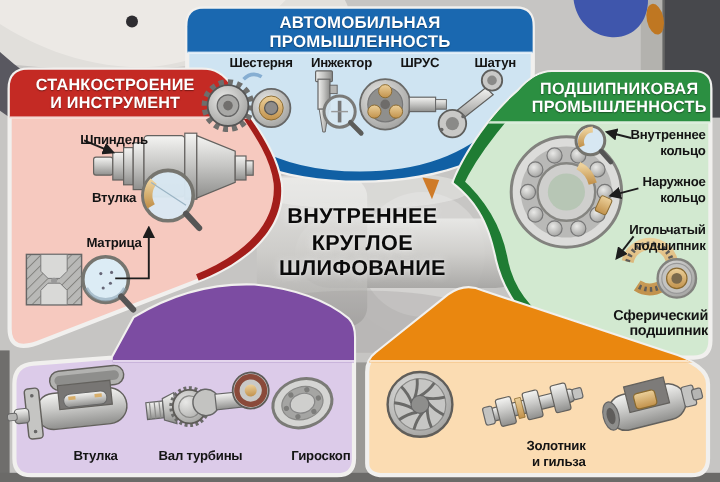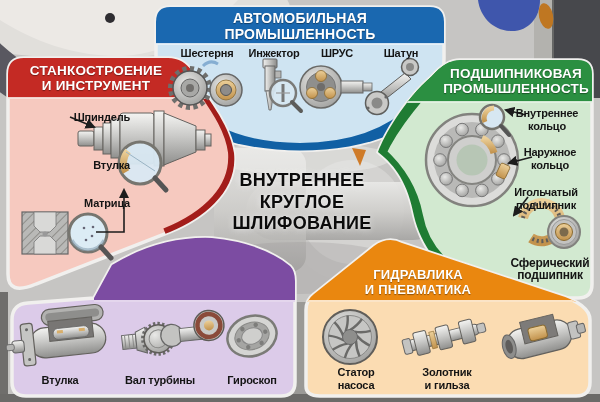--- a/index.html
+++ b/index.html
@@ -2,22 +2,22 @@
 <html><head>
 <meta charset="utf-8">
 <style>
   html,body{margin:0;padding:0;background:#8a8988;}
   .stage{position:relative;width:600px;height:402px;overflow:hidden;
          font-family:"Liberation Sans","DejaVu Sans",sans-serif;background:#ec4899;}
   .stage svg{position:absolute;left:0;top:0;}
   .hdr{position:absolute;color:#fff;font-weight:700;text-align:center;white-space:pre-line;
        text-shadow:0 1px 1px rgba(0,0,0,.4);letter-spacing:.2px;}
   .lbl{position:absolute;color:#141414;font-weight:700;font-size:11px;line-height:12.5px;
-       text-align:center;white-space:pre-line;letter-spacing:-.2px;}
-  .lbl.left{text-align:right;padding-left:46px;}
+       text-align:right;white-space:pre-line;letter-spacing:-.2px;}
+  .lbl.left{text-align:center;padding-left:46px;}
   .center-title{position:absolute;left:206px;top:170px;width:192px;text-align:center;
        font-weight:700;font-size:18px;line-height:21.5px;color:#0b0b0b;white-space:pre-line;
        letter-spacing:.3px;
        text-shadow:0 0 7px rgba(246,246,246,.8),0 0 2px rgba(246,246,246,.65);}
 </style>
 </head>
 <body>
 
 <div class="stage">
 
@@ -311,22 +311,20 @@
     <path d="M528,197 L514,215" marker-end="url(#arr)"></path>
   </g>
 </svg>
 
 <div class="hdr" style="left:160px;top:11px;width:280px;font-size:14px;line-height:15.5px">АВТОМОБИЛЬНАЯ
 ПРОМЫШЛЕННОСТЬ</div>
 <div class="hdr" style="left:14px;top:63px;width:164px;font-size:13.5px;line-height:15px">СТАНКОСТРОЕНИЕ
 И ИНСТРУМЕНТ</div>
 <div class="hdr" style="left:440px;top:66px;width:152px;font-size:13.5px;line-height:15px">ПОДШИПНИКОВАЯ
 ПРОМЫШЛЕННОСТЬ</div>
-<div class="hdr" style="left:335px;top:268px;width:166px;font-size:13px;line-height:14.5px">ГИДРАВЛИКА
-И ПНЕВМАТИКА</div>
 
 <div class="center-title">ВНУТРЕННЕЕ
 КРУГЛОЕ
 ШЛИФОВАНИЕ</div>
 
 <div class="lbl" style="left:170px;top:47px;width:74px">Шестерня</div>
 <div class="lbl" style="left:238px;top:47px;width:72px">Инжектор</div>
 <div class="lbl" style="left:308px;top:47px;width:58px">ШРУС</div>
 <div class="lbl" style="left:372px;top:47px;width:58px">Шатун</div>
 
@@ -340,18 +338,16 @@
 кольцо</div>
 <div class="lbl" style="left:504px;top:186px;width:84px">Игольчатый
 подшипник</div>
 <div class="lbl" style="left:510px;top:257px;width:80px;font-size:12px;line-height:12px">Сферический
 подшипник</div>
 
 <div class="lbl" style="left:22px;top:374px;width:76px">Втулка</div>
 <div class="lbl" style="left:118px;top:374px;width:84px">Вал турбины</div>
 <div class="lbl" style="left:212px;top:374px;width:80px">Гироскоп</div>
 
-<div class="lbl" style="left:320px;top:366px;width:72px">Статор
-насоса</div>
 <div class="lbl" style="left:406px;top:366px;width:82px">Золотник
 и гильза</div>
 
 </div>
 
 </body></html>

